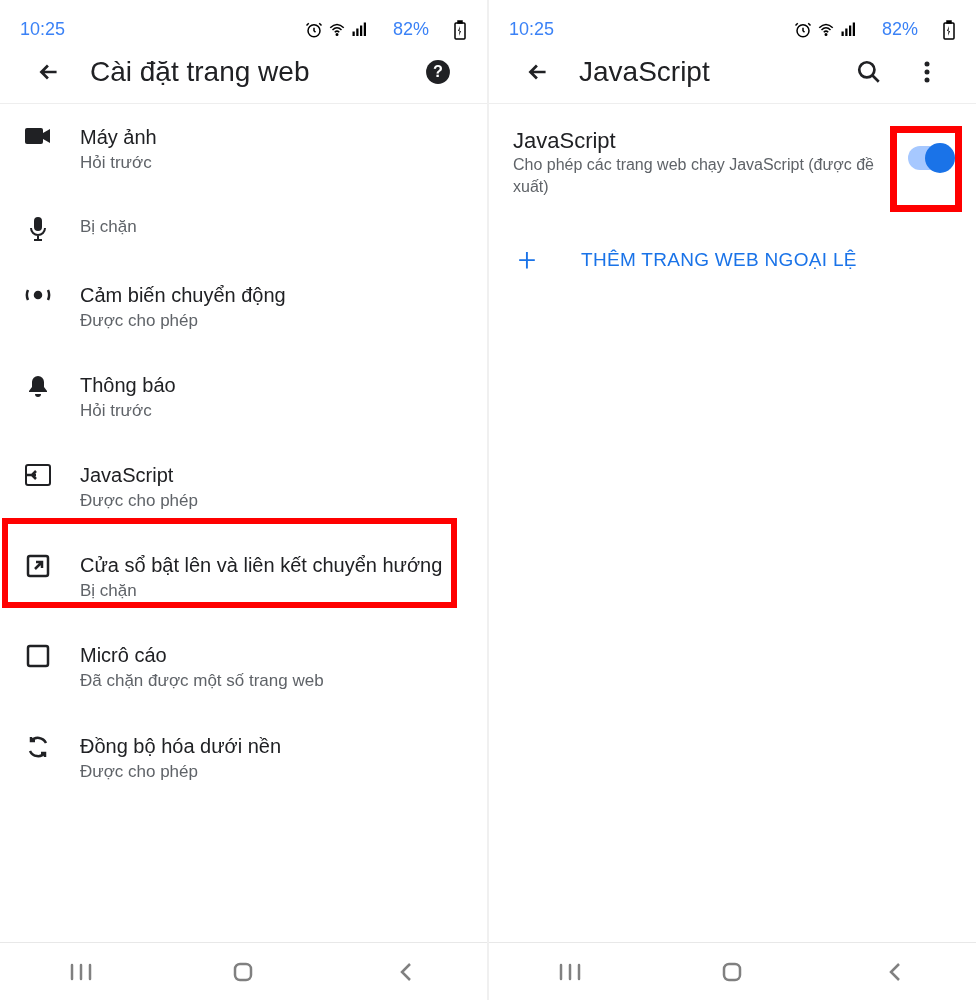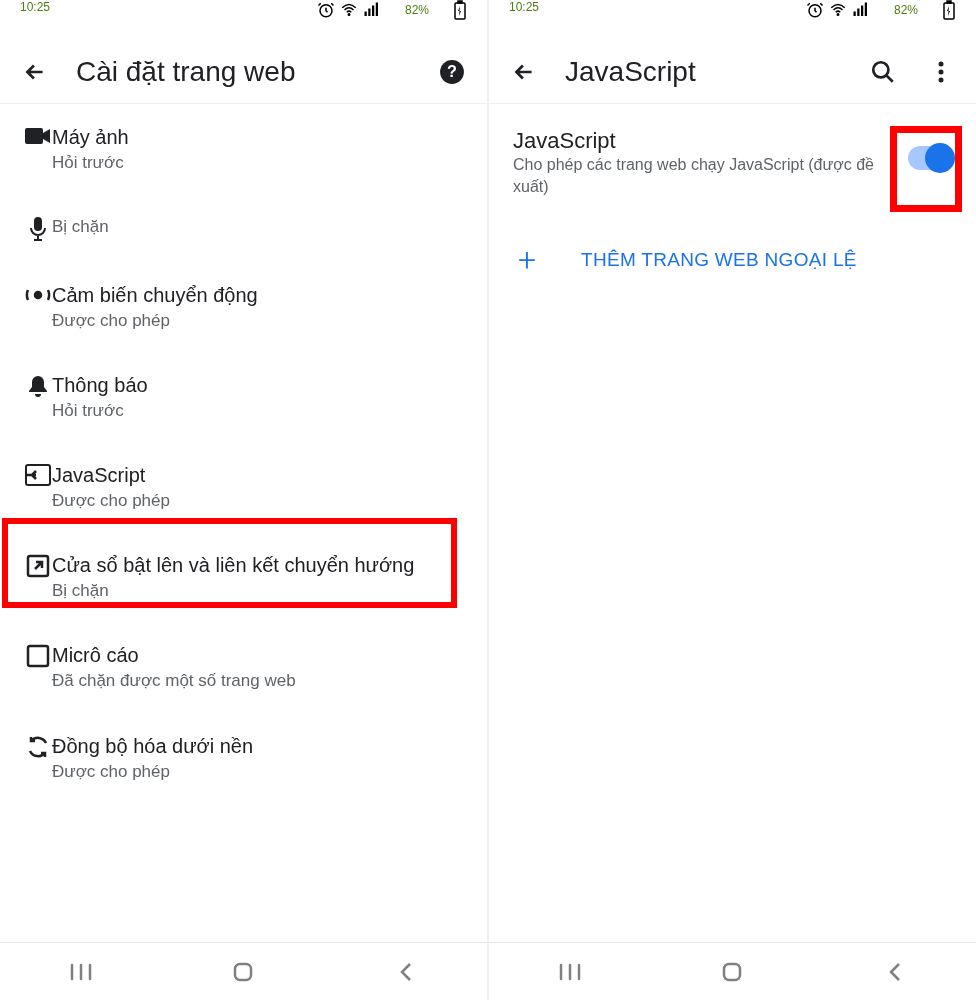--- a/index.html
+++ b/index.html
@@ -15,50 +15,51 @@
     width: 487px;
     height: 1000px;
     background: #fff;
     display: flex;
     flex-direction: column;
     position: relative;
   }
   .statusbar {
     height: 40px;
     display: flex;
-    align-items: flex-start;
+    align-items: flex-end;
     justify-content: space-between;
     padding: 0 20px;
-    font-size: 12px;
-    font-family: "Comic Sans MS", cursive, sans-serif;
-    color: #4d7c0f;
+    font-size: 18px;
+    font-family: "Comic Sans MS", cursive, sans-serif;
+    color: #3b82f6;
   }
   .status-right { display: flex; align-items: center; gap: 24px; }
   .status-icons { display: flex; align-items: center; gap: 5px; }
   .status-icons svg { display: block; }
   .appbar {
     height: 64px;
     display: flex;
     align-items: center;
-    padding: 0 18px;
+    padding: 0 32px;
     gap: 24px;
     border-bottom: 1px solid #eee;
   }
   .appbar-title {
     font-family: "Comic Sans MS", cursive, sans-serif;
     font-size: 28px;
     color: #202124;
     flex: 1;
   }
   .icon-btn { width: 34px; height: 34px; display:flex; align-items:center; justify-content:center; cursor:pointer; }
   .settings-list { flex: 1; overflow-y: auto; }
   .row {
     display: flex;
     align-items: flex-start;
     padding: 20px 24px;
+    gap: 28px;
     position: relative;
     cursor: pointer;
   }
   .row .icon-col { width: 28px; display:flex; justify-content:center; padding-top:2px; }
   .row .text-col { flex:1; }
   .row-title {
     font-family: "Comic Sans MS", cursive, sans-serif;
     font-size: 20px;
     color: #202124;
     line-height: 1.3;

